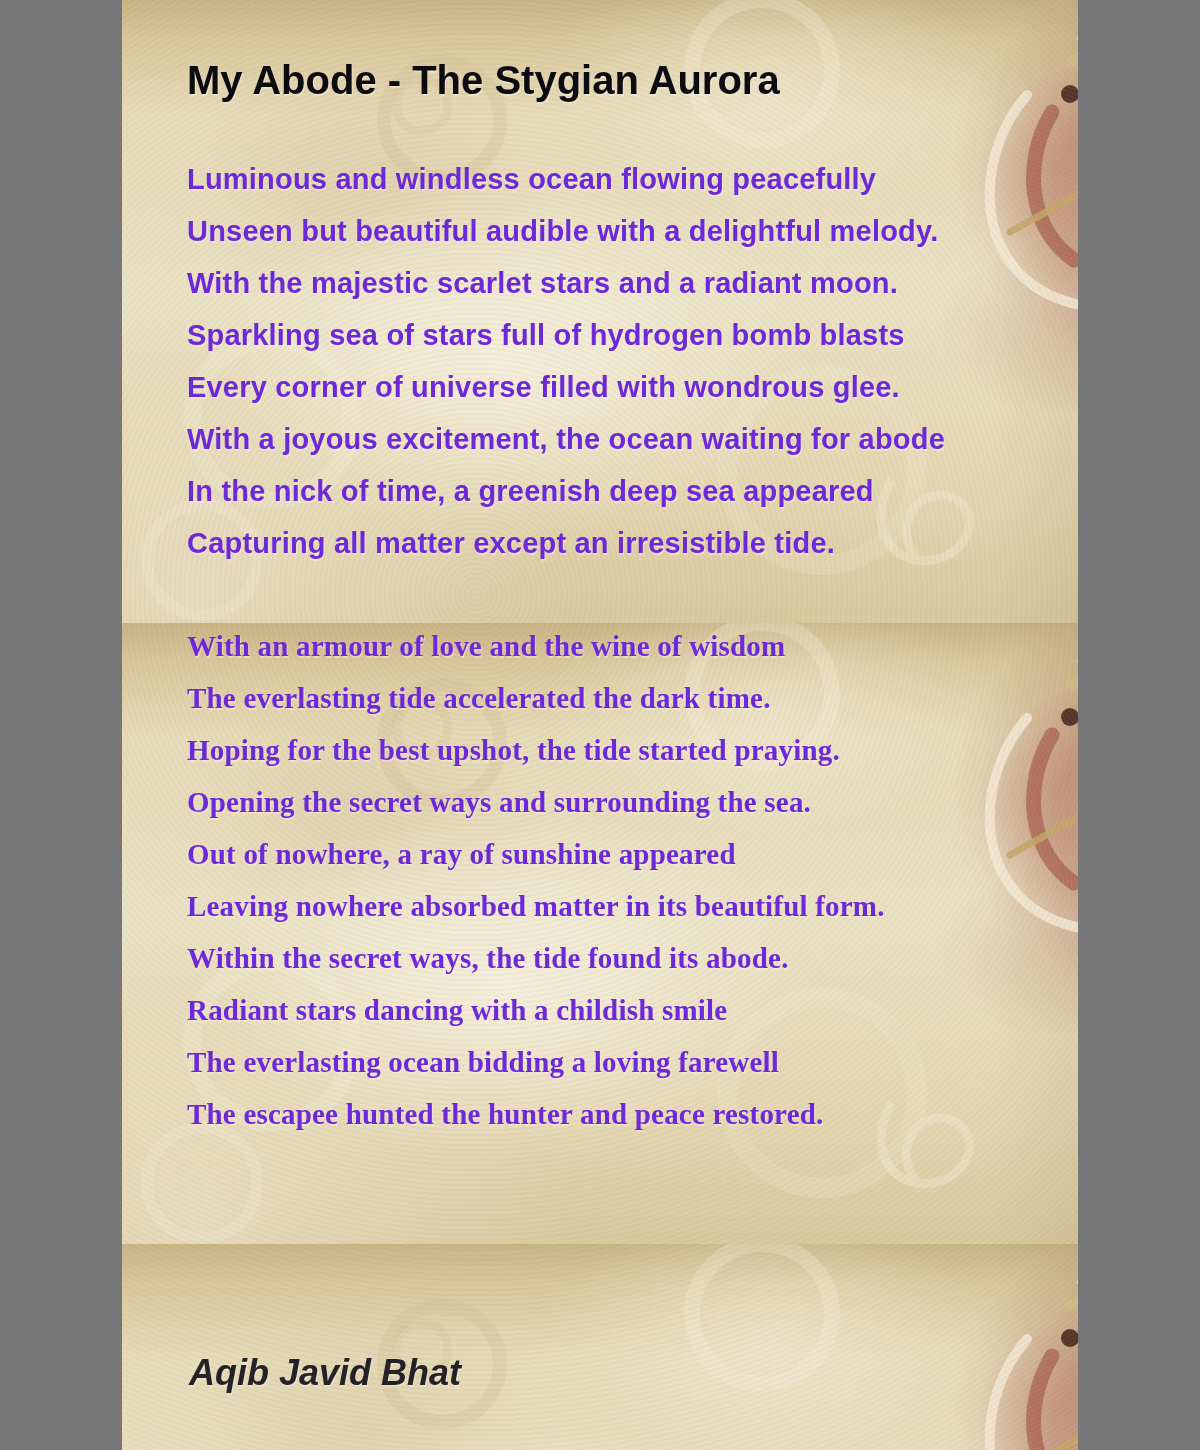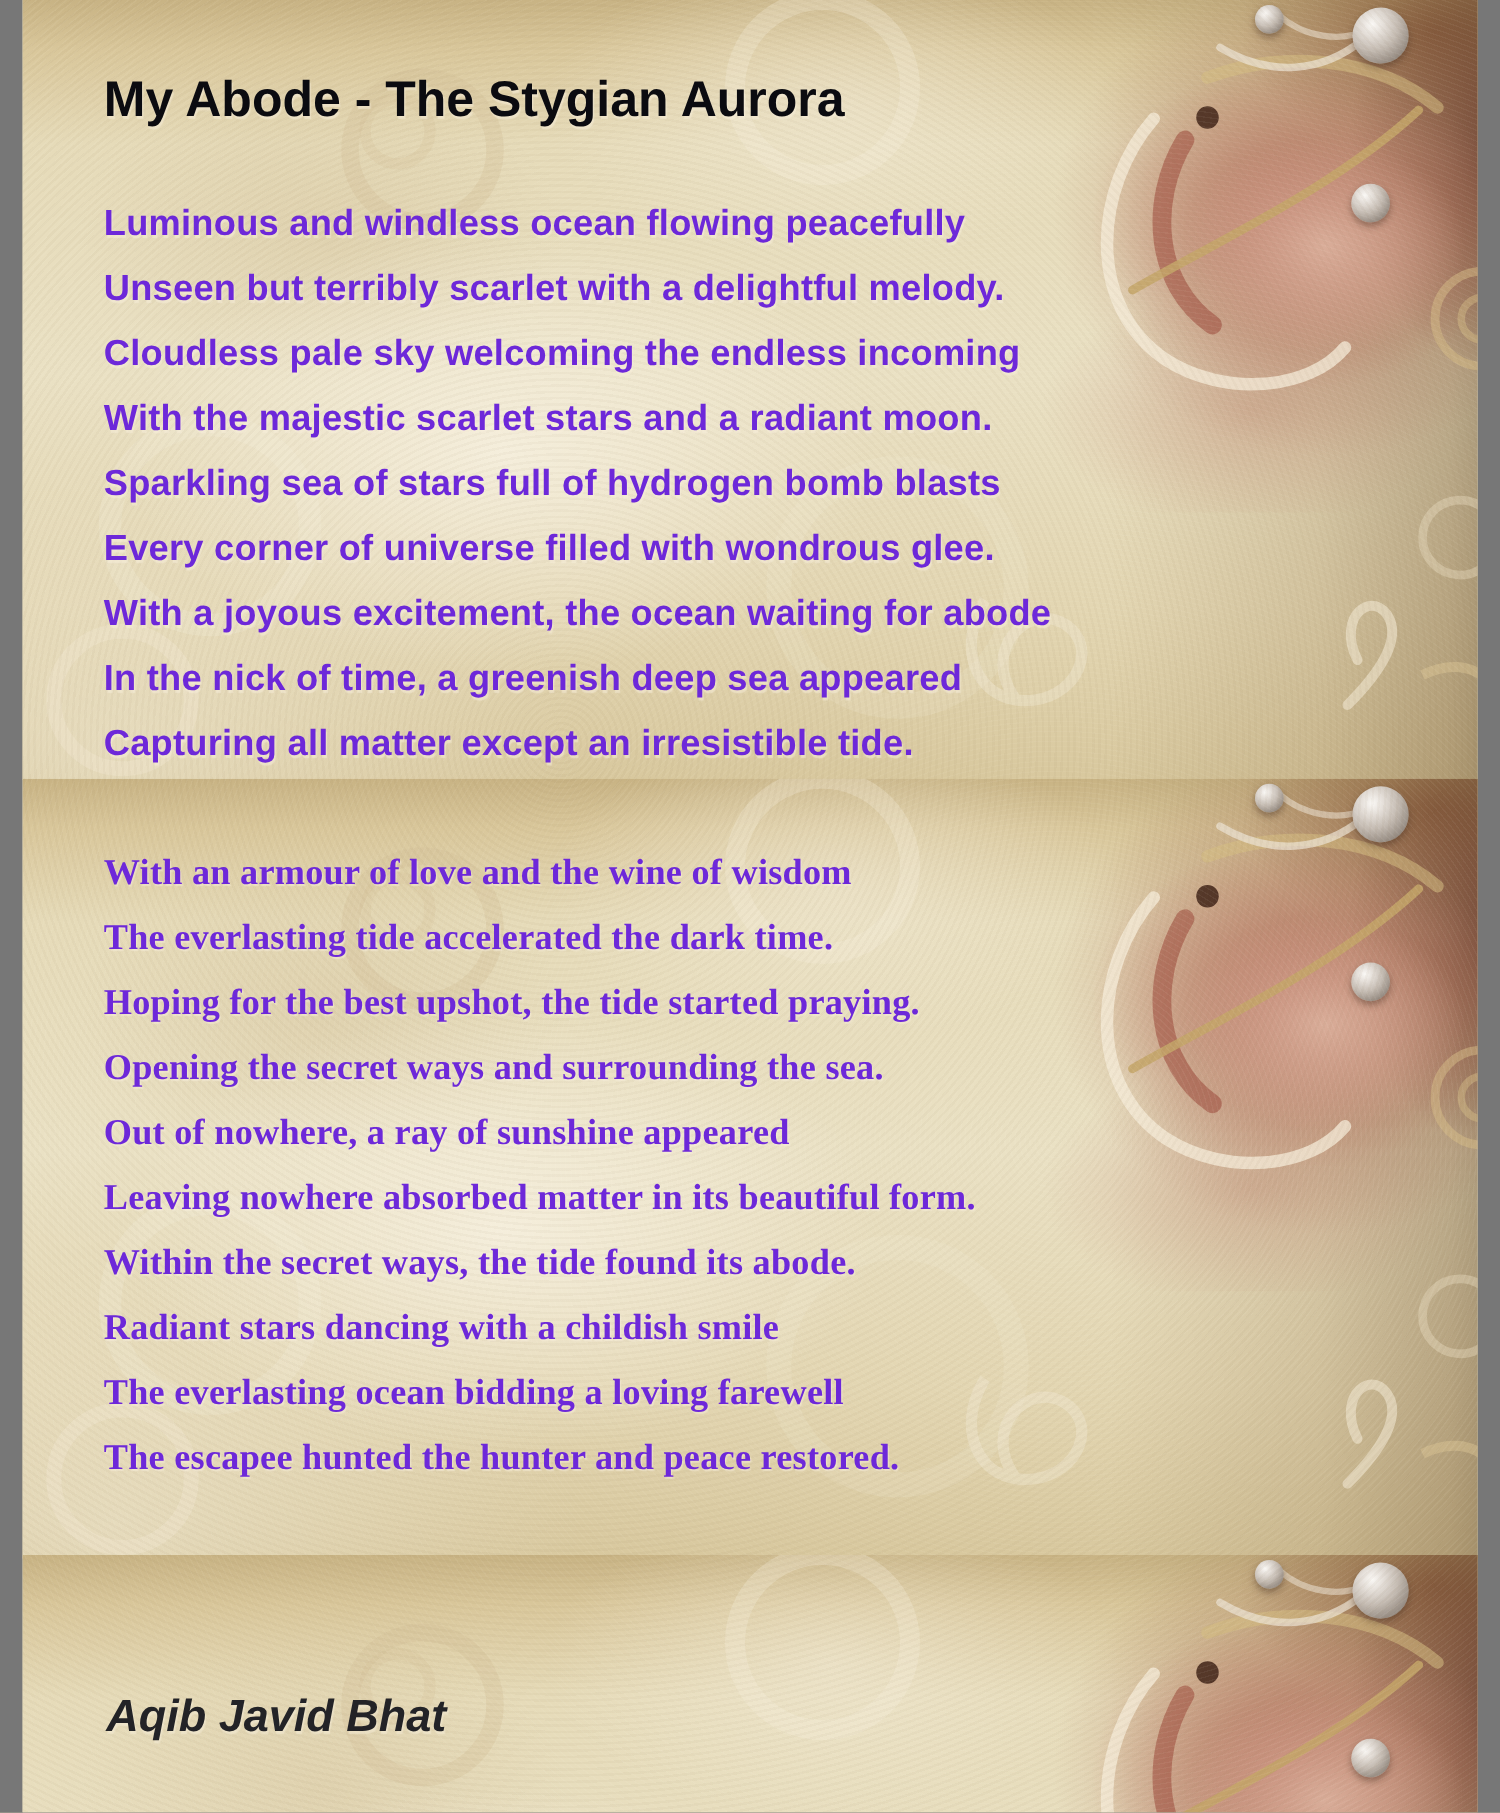--- a/index.html
+++ b/index.html
@@ -1,17 +1,17 @@
 <!DOCTYPE html>
 <html><head>
 <meta charset="utf-8">
 <style>
   html,body{margin:0;padding:0;background:#777;}
   .page{
-    position:relative;width:1164px;height:1450px;margin:0 auto;
+    position:relative;width:956px;height:1450px;margin:0 auto;
     overflow:hidden;background:#e6dbbc;
     font-family:"Liberation Sans","DejaVu Sans",sans-serif;
   }
   
   .bg{position:absolute;inset:0;}
   .tile{position:absolute;left:0;width:1200px;height:624px;overflow:hidden;}
   .tile .base{
     position:absolute;inset:0;
     background:
       radial-gradient(ellipse 430px 250px at 32% 58%, rgba(248,242,227,.80), rgba(248,242,227,0) 70%),
@@ -189,22 +189,21 @@
     <div class="pearl p3"></div>
   </div>
     </div>
   <div class="grain"></div>
 
   <div class="poem">
     <h1 class="poem-title">My Abode - The Stygian Aurora</h1>
     <div id="stanzas">
         <div class="stanza">
           <div class="line">Luminous and windless ocean flowing peacefully</div>
-          <div class="line">Unseen but terribly scarlet with a delightful melody.</div>
-          <div class="line">Cloudless pale sky welcoming the endless incoming</div>
+          <div class="line">Unseen but beautiful audible with a delightful melody.</div>
           <div class="line">With the majestic scarlet stars and a radiant moon.</div>
           <div class="line">Sparkling sea of stars full of hydrogen bomb blasts</div>
           <div class="line">Every corner of universe filled with wondrous glee.</div>
           <div class="line">With a joyous excitement, the ocean waiting for abode</div>
           <div class="line">In the nick of time, a greenish deep sea appeared</div>
           <div class="line">Capturing all matter except an irresistible tide.</div>
         </div>
         <div class="stanza">
           <div class="line">With an armour of love and the wine of wisdom</div>
           <div class="line">The everlasting tide accelerated the dark time.</div>

